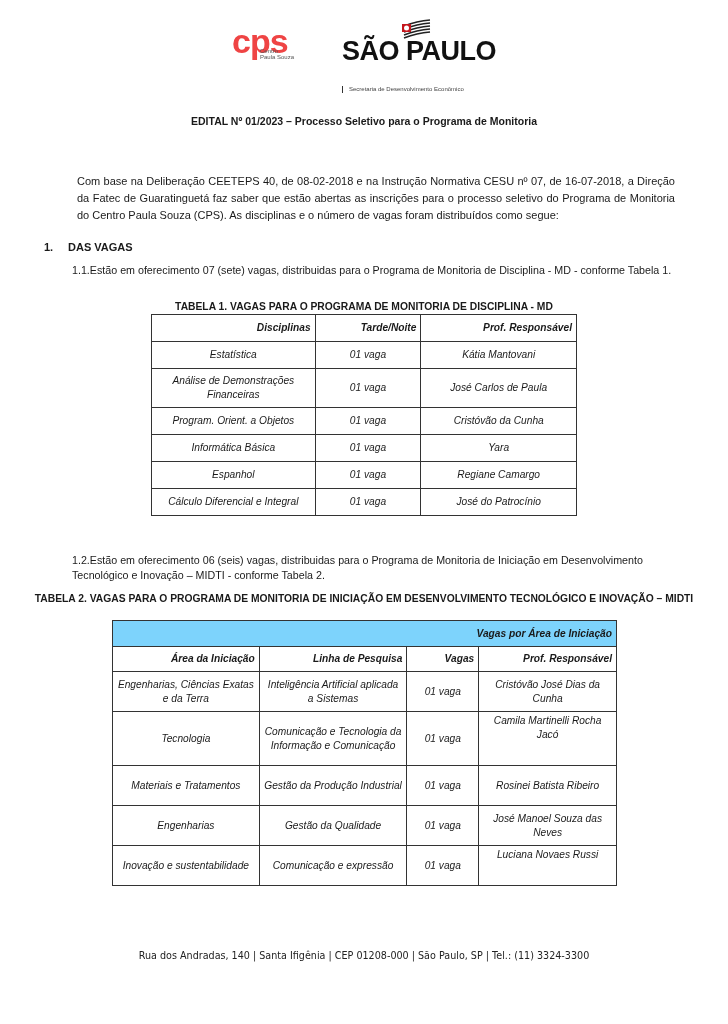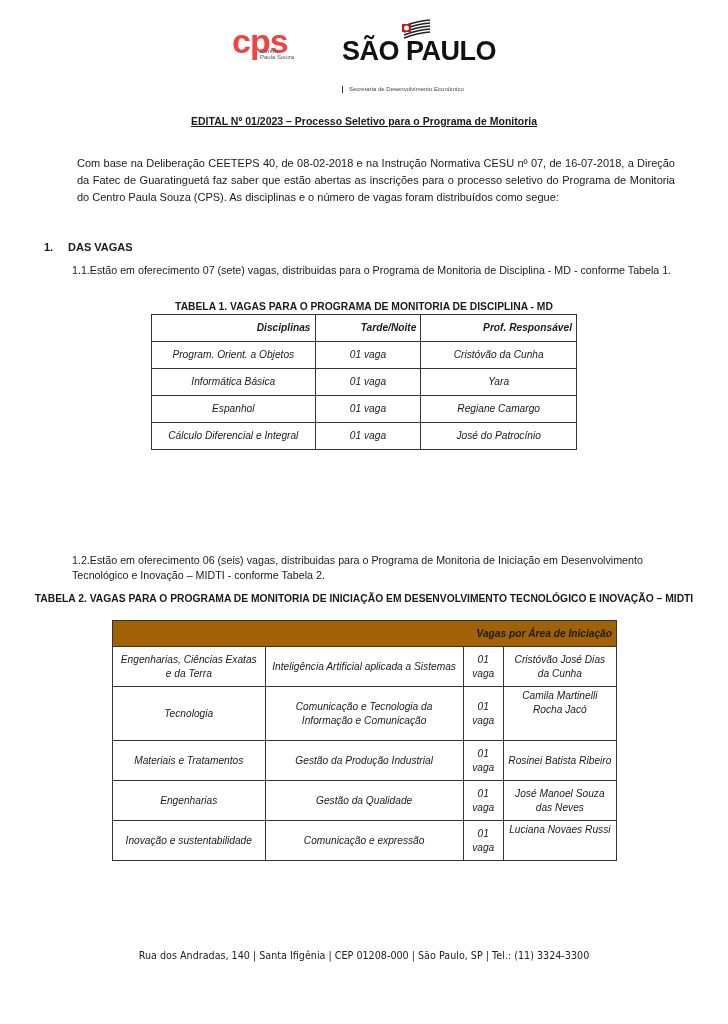--- a/index.html
+++ b/index.html
@@ -9,22 +9,22 @@
   .header { position: absolute; left: 0; top: 18px; width: 728px; height: 80px; }
   .cps-logo { position: absolute; left: 232px; top: 24px; width: 66px; height: 40px; }
   .cps-mark { position: absolute; left: 0; top: 0; font-family: "Liberation Sans", sans-serif; font-weight: bold; font-size: 34px; color: #ef4444; letter-spacing: -1px; line-height: 34px; }
   .cps-sub { position: absolute; left: 28px; top: 24px; font-size: 6px; line-height: 6px; color: #555; }
   .sp-logo { position: absolute; left: 342px; top: 24px; width: 160px; height: 70px; }
   .sp-flag { position: absolute; left: 58px; top: -6px; width: 34px; height: 22px; }
   .sp-title { position: absolute; left: 0; top: 14px; font-weight: bold; font-size: 27px; line-height: 26px; color: #111; letter-spacing: -0.5px; }
   .sp-gov { position: absolute; left: 0; top: 40px; font-weight: bold; font-size: 15.5px; line-height: 16px; color: #111; letter-spacing: -0.3px; }
   .sp-sec { position: absolute; left: 0; top: 62px; font-size: 6px; color: #444; border-left: 1px solid #333; padding-left: 6px; line-height: 7px; }
 
-  .title { position: absolute; left: 0; top: 115px; width: 728px; text-align: center; font-weight: bold; font-size: 10.5px; text-decoration: underline; }
-  .intro { position: absolute; left: 77px; top: 155px; width: 598px; font-size: 11px; line-height: 17px; text-align: justify; }
+  .title { position: absolute; left: 0; top: 115px; width: 728px; text-align: center; font-weight: bold; font-size: 10.5px; }
+  .intro { position: absolute; left: 77px; top: 173px; width: 598px; font-size: 11px; line-height: 17px; text-align: justify; }
   .sec1 { position: absolute; left: 44px; top: 241px; font-size: 11px; font-weight: bold; }
   .sec1 .num { display: inline-block; width: 24px; }
   .item { position: absolute; left: 72px; font-size: 10.7px; line-height: 15px; width: 605px; }
   .item .inum { display: inline-block; }
   .item11 { top: 263px; }
   .item12 { top: 553px; }
 
   .tcap { position: absolute; left: 0; width: 728px; text-align: center; font-weight: bold; font-size: 10.3px; line-height: 14px; }
   .tcap1 { top: 300px; }
   .tcap2 { top: 592px; }
@@ -32,21 +32,21 @@
   table { position: absolute; border-collapse: collapse; font-style: italic; font-size: 10.2px; }
   td, th { border: 1px solid #333; text-align: center; vertical-align: middle; padding: 2px 4px; line-height: 14px; }
   th { font-weight: bold; text-align: right; }
   .t1 { left: 151px; top: 314px; width: 426px; }
   .t1 .c1 { width: 164px; } .t1 .c2 { width: 106px; } .t1 .c3 { width: 156px; }
   .t1 tr { height: 27px; }
   .t1 tr.tall { height: 39px; }
   .t1 tr.hdr { height: 27px; }
 
   .t2 { left: 112px; top: 620px; width: 505px; }
-  .t2 .band { background: #a16207; height: 26px; }
+  .t2 .band { background: #7dd3fc; height: 26px; }
   .t2 .c1 { width: 147px; } .t2 .c2 { width: 148px; } .t2 .c3 { width: 72px; } .t2 .c4 { width: 138px; }
   .t2 tr.hdr { height: 25px; }
   .t2 tr.r2 { height: 40px; }
   .t2 tr.r3 { height: 54px; }
   .t2 td.top { vertical-align: top; }
 
   .footer { position: absolute; left: 0; top: 950px; width: 728px; text-align: center; font-family: "DejaVu Sans", sans-serif; font-size: 9.6px; color: #222; }
 </style>
 </head>
 <body>
@@ -92,20 +92,30 @@
 <div class="tcap tcap1">TABELA 1. VAGAS PARA O PROGRAMA DE MONITORIA DE DISCIPLINA - MD</div>
 
 <table class="t1">
   <tbody>
       <tr class="hdr">
     <th class="c1">Disciplinas</th>
     <th class="c2">Tarde/Noite</th>
     <th class="c3">Prof. Responsável</th>
   </tr>
   <tr>
+    <td>Estatística</td>
+    <td>01 vaga</td>
+    <td>Kátia Mantovani</td>
+  </tr>
+  <tr class="tall">
+    <td>Análise de Demonstrações Financeiras</td>
+    <td>01 vaga</td>
+    <td>José Carlos de Paula</td>
+  </tr>
+  <tr>
     <td>Program. Orient. a Objetos</td>
     <td>01 vaga</td>
     <td>Cristóvão da Cunha</td>
   </tr>
   <tr>
     <td>Informática Básica</td>
     <td>01 vaga</td>
     <td>Yara</td>
   </tr>
   <tr>
@@ -124,20 +134,26 @@
 <div class="item item12">
   <span class="inum">1.2.</span><span>Estão em oferecimento 06 (seis) vagas, distribuidas para o Programa de Monitoria de Iniciação em Desenvolvimento Tecnológico e Inovação – MIDTI - conforme Tabela 2.</span>
 </div>
 
 <div class="tcap tcap2">TABELA 2. VAGAS PARA O PROGRAMA DE MONITORIA DE INICIAÇÃO EM DESENVOLVIMENTO TECNOLÓGICO E INOVAÇÃO – MIDTI</div>
 
 <table class="t2">
   <tbody>
       <tr>
     <th class="band" colspan="4">Vagas por Área de Iniciação</th>
+  </tr>
+  <tr class="hdr">
+    <th class="c1">Área da Iniciação</th>
+    <th class="c2">Linha de Pesquisa</th>
+    <th class="c3">Vagas</th>
+    <th class="c4">Prof. Responsável</th>
   </tr>
   <tr class="r2">
     <td>Engenharias, Ciências Exatas e da Terra</td>
     <td>Inteligência Artificial aplicada a Sistemas</td>
     <td>01 vaga</td>
     <td>Cristóvão José Dias da Cunha</td>
   </tr>
   <tr class="r3">
     <td>Tecnologia</td>
     <td>Comunicação e Tecnologia da Informação e Comunicação</td>

